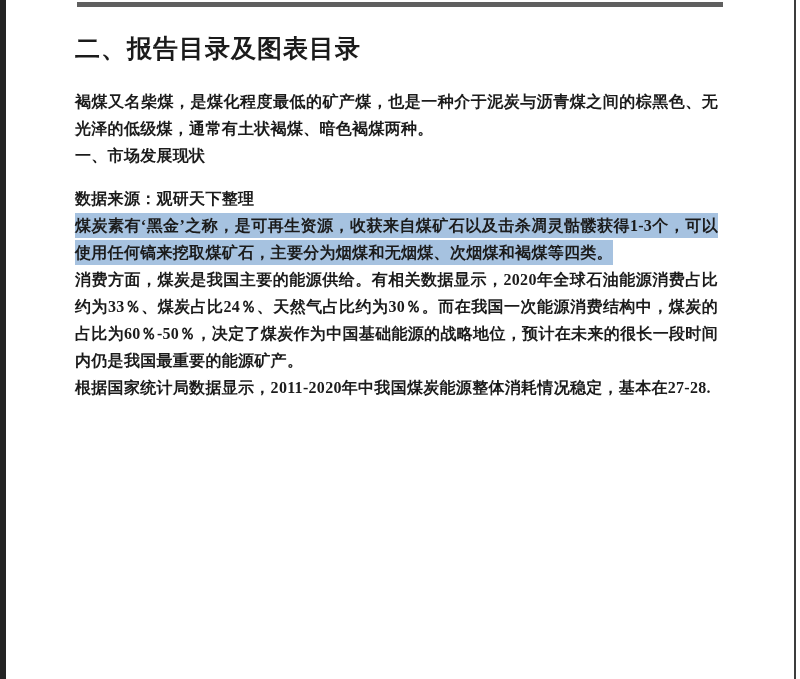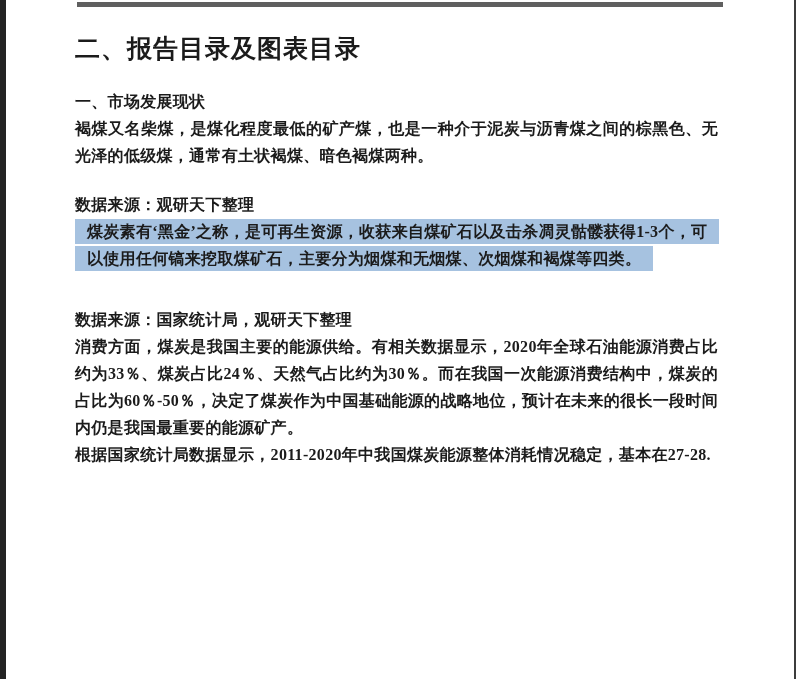--- a/index.html
+++ b/index.html
@@ -47,49 +47,48 @@
     text-align: left;
   }
   .para {
     font-size: 16px;
     line-height: 27px;
     font-weight: 700;
     text-align: justify;
     text-justify: inter-character;
     letter-spacing: 0.3px;
   }
-  .gap-a { margin-top: 22px; }
+  .gap-a { margin-top: 16px; }
   .gap-b { margin-top: 34px; }
   mark.selection {
     background: var(--highlight-color);
     color: inherit;
-    padding: 4px 12px;
+    padding: 4px 0;
     box-decoration-break: clone;
     -webkit-box-decoration-break: clone;
   }
 </style>
 </head>
 <body>
 
 <div class="left-strip"></div>
 <div class="top-bar"></div>
 <div class="right-line"></div>
 
 <div class="doc">
   <h1 class="doc-title">二、报告目录及图表目录</h1>
 
+  <p class="para">褐煤又名柴煤，是煤化程度最低的矿产煤，也是一种介于泥炭与沥青煤之间的棕黑色、无光泽的低级煤，通常有土状褐煤、暗色褐煤两种。</p>
+
   <p class="para">一、市场发展现状</p>
-
-  <p class="para">褐煤又名柴煤，是煤化程度最低的矿产煤，也是一种介于泥炭与沥青煤之间的棕黑色、无光泽的低级煤，通常有土状褐煤、暗色褐煤两种。</p>
 
 
   <p class="para gap-a">数据来源：观研天下整理</p>
 
   <p class="para"><mark class="selection">煤炭素有‘黑金’之称，是可再生资源，收获来自煤矿石以及击杀凋灵骷髅获得1-3个，可以使用任何镐来挖取煤矿石，主要分为烟煤和无烟煤、次烟煤和褐煤等四类。</mark></p>
 
 
-  <p class="para gap-b">数据来源：国家统计局，观研天下整理</p>
 
 
   <p class="para">消费方面，煤炭是我国主要的能源供给。有相关数据显示，2020年全球石油能源消费占比约为33％、煤炭占比24％、天然气占比约为30％。而在我国一次能源消费结构中，煤炭的占比为60％-50％，决定了煤炭作为中国基础能源的战略地位，预计在未来的很长一段时间内仍是我国最重要的能源矿产。</p>
 
   <p class="para">根据国家统计局数据显示，2011-2020年中我国煤炭能源整体消耗情况稳定，基本在27-28.</p>
 </div>
 
 </body></html>

